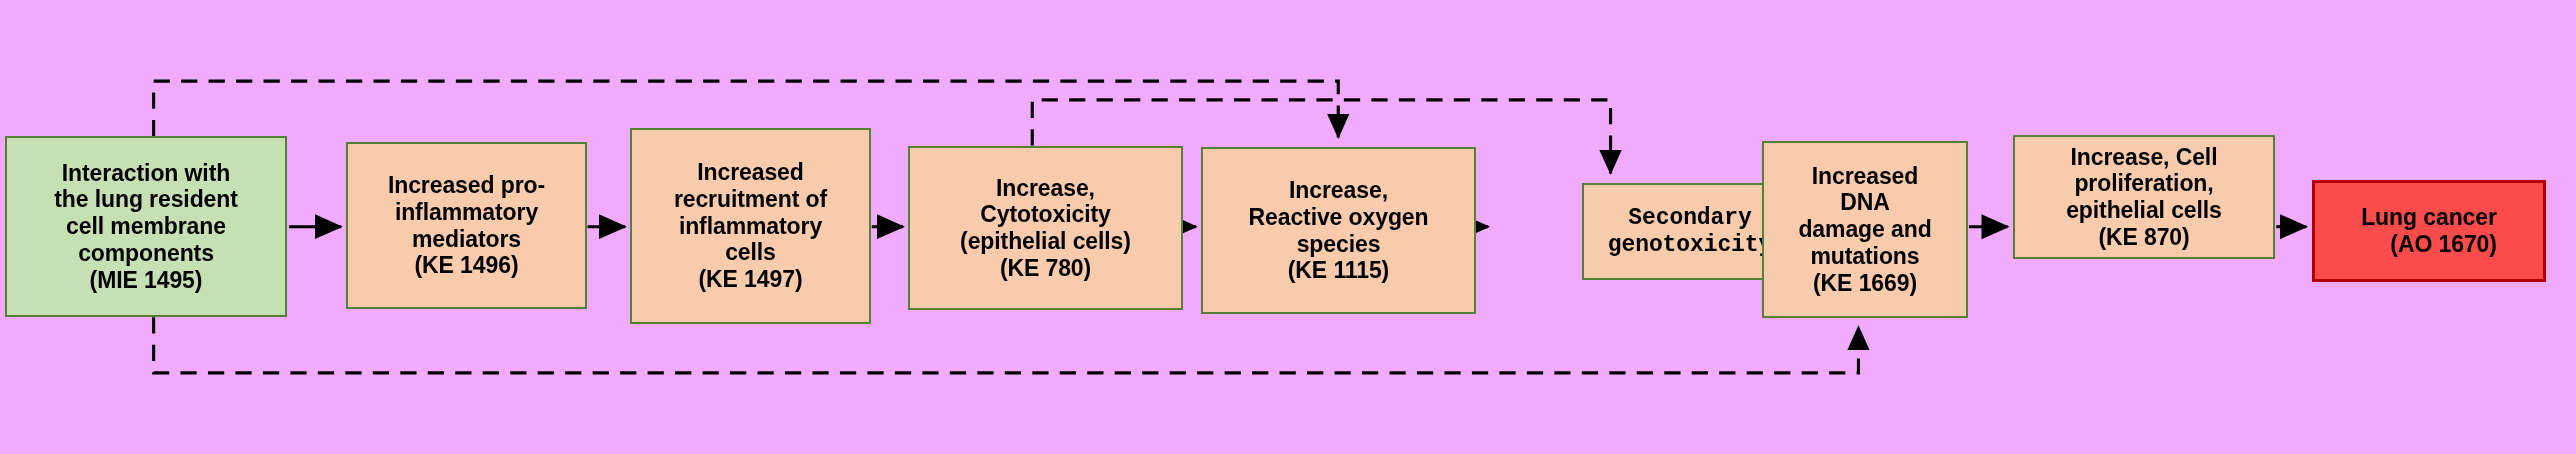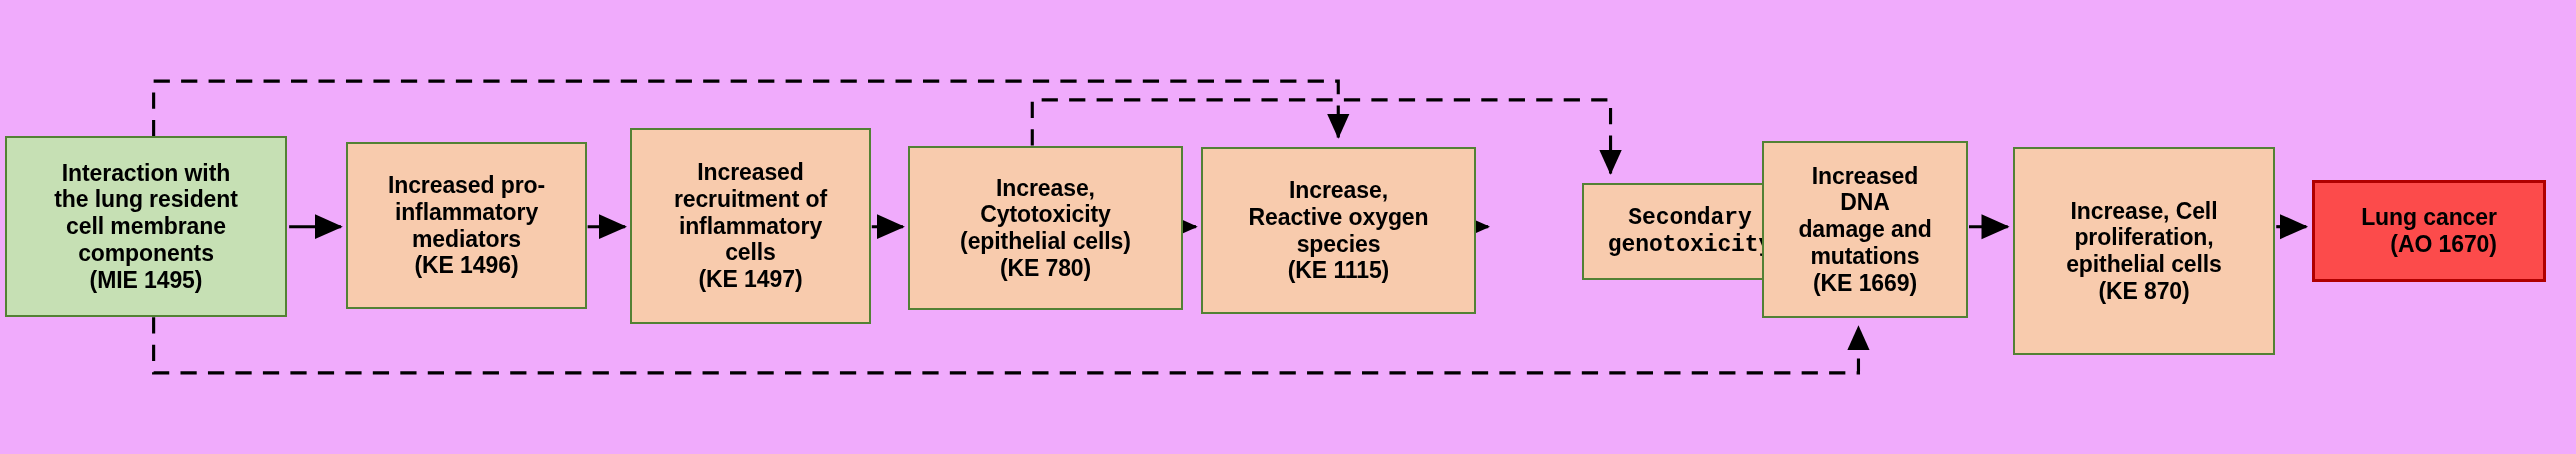--- a/index.html
+++ b/index.html
@@ -116,21 +116,21 @@
 
   <div class="node ke" style="left:1582px; top:183px; width:216px; height:97px;font-family:Liberation Mono, monospace;">Secondary
 genotoxicity</div>
 
   <div class="node ke" style="left:1762px; top:141px; width:206px; height:177px;">Increased
 DNA
 damage and
 mutations
 (KE 1669)</div>
 
-  <div class="node ke" style="left:2013px; top:147px; width:262px; height:208px;text-align:center;">Increase, Cell
+  <div class="node ke" style="left:2013px; top:135px; width:262px; height:124px;text-align:center;">Increase, Cell
 proliferation,
 epithelial cells
 (KE 870)</div>
 
   <div class="node ao" style="left:2312px; top:180px; width:234px; height:102px;">Lung cancer
 (AO 1670)</div>
 
 </div>
 
 

